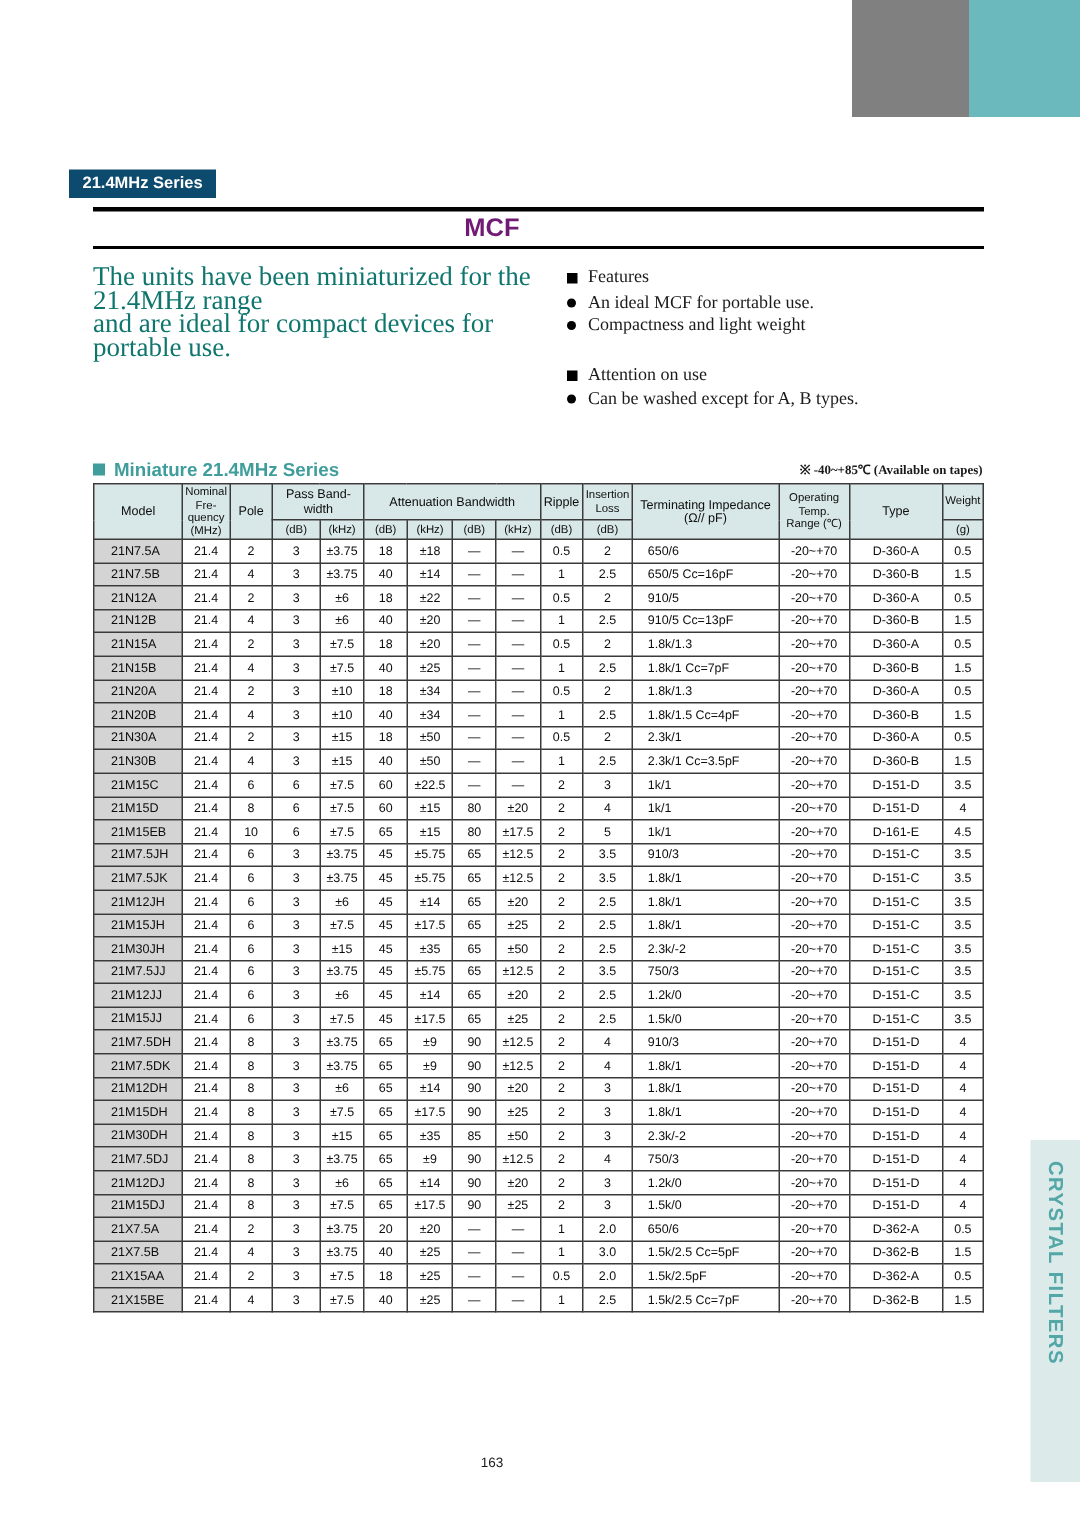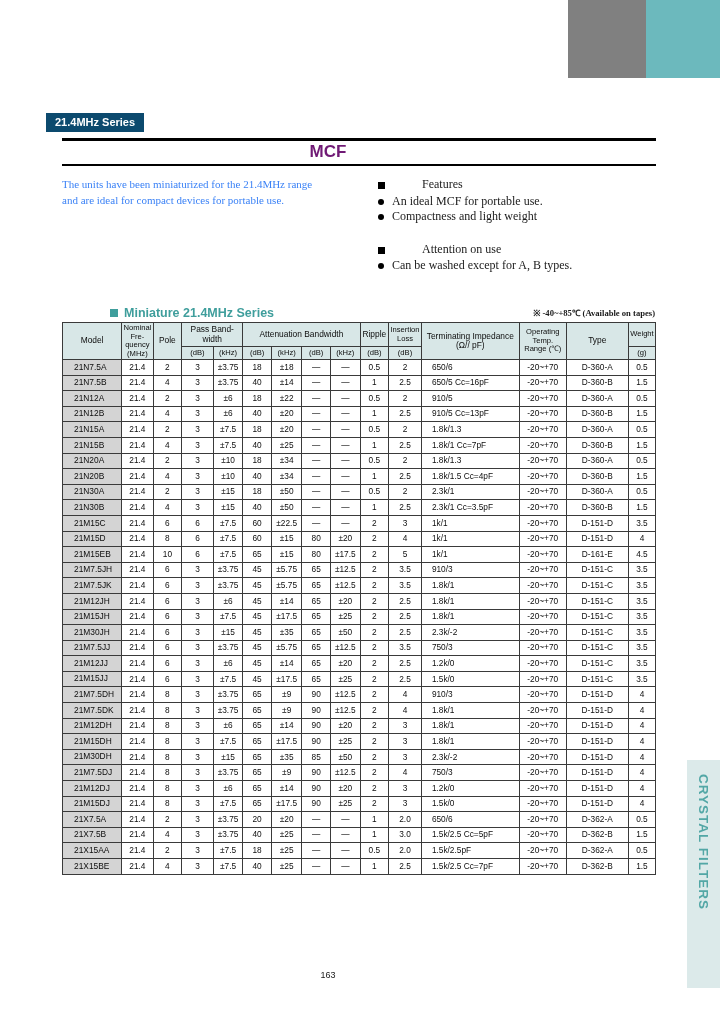--- a/index.html
+++ b/index.html
@@ -42,46 +42,46 @@
     font-weight:bold; font-size:17px; color:#701a75;
   }
   .rule-thin {
     position:absolute; left:62px; top:164px; width:594px; height:1.5px;
     background:#000;
   }
 
   
   .intro {
     position:absolute; left:62px; top:177px; width:320px;
-    font-size:11px; line-height:15.5px; color:#3b82f6;
+    font-size:18px; line-height:15.5px; color:#0f766e;
   }
 
   
   .features {
     position:absolute; left:378px; top:177px; width:280px;
     font-size:12px; line-height:15.5px; color:#1a1a1a;
   }
-  .feat-head { display:flex; align-items:flex-start; margin-bottom:1px;gap:30px; }
+  .feat-head { display:flex; align-items:flex-start; margin-bottom:1px; }
   .feat-head .sq {
     width:7px; height:7px; background:#000; margin-right:7px;
     margin-top:5px; flex:none;
   }
   .feat-item { display:flex; align-items:flex-start; }
   .feat-item .dot {
     width:6px; height:6px; background:#000; border-radius:50%;
     margin-right:8px; margin-top:5px; flex:none;
   }
   .feat-gap { height:17px; }
 
   
   .sec-head {
     position:absolute; left:62px; top:306px;
     display:flex; align-items:center;
     font-family:"Liberation Sans", sans-serif;
-    font-weight:bold; font-size:12.5px; color:#3f9e9c;margin-left:48px;
+    font-weight:bold; font-size:12.5px; color:#3f9e9c;
   }
   .sec-head .sq {
     width:8px; height:8px; background:#3f9e9c; margin-right:6px;
   }
   .table-note {
     position:absolute; right:65px; top:307px;
     font-size:8.6px; color:#1a1a1a; white-space:nowrap;font-weight:bold;
   }
 
   

